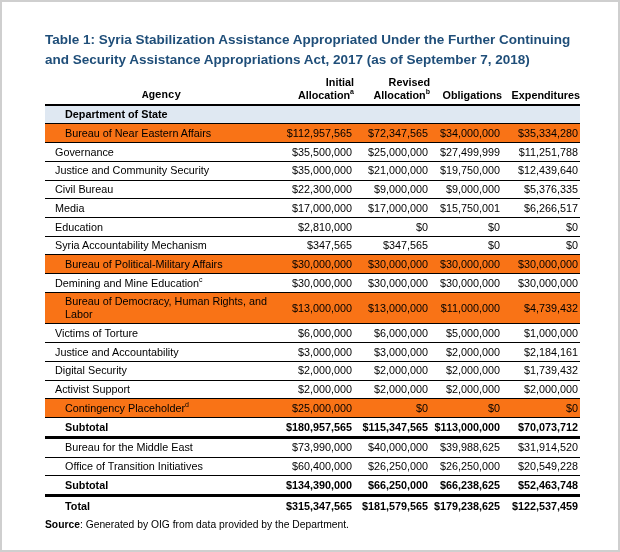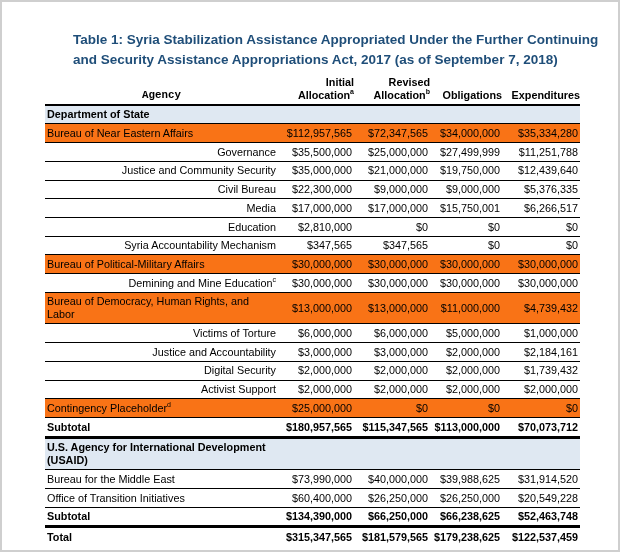--- a/index.html
+++ b/index.html
@@ -13,21 +13,20 @@
     overflow: hidden;
   }
   .content { padding: 28px 42px 0 43px; }
   .title {
     color: #1f4e79;
     font-weight: bold;
     font-size: 13.5px;
     line-height: 1.45;
     width: 535px;
     margin-bottom: 7px;
-    margin-left: 28px;
   }
   table.data {
     border-collapse: collapse;
     table-layout: fixed;
     width: 535px;
     font-size: 10.8px;
     line-height: 1.18;
   }
   col.c-agency { width: 233px; }
   col.c-initial { width: 76px; }
@@ -41,25 +40,25 @@
     border-bottom: 2.5px solid #000;
     white-space: nowrap;
   }
   th.left { text-align: center; font-family: Liberation Mono, monospace; }
   th.num, td.num { text-align: right; }
   td {
     padding: 2.5px 2px 2.5px 2px;
     border-bottom: 1px solid #000;
     vertical-align: middle;
   }
-  td.label { padding-left: 2px; }
+  td.label { padding-left: 20px; }
   sup { font-size: 7px; line-height: 0; }
   tr.row-section td { background: #dfe8f2; font-weight: bold; }
   tr.row-bureau td { background: #f97316; border-bottom: 1.5px solid #000; border-top: 1.5px solid #000; }
-  tr.row-program td.label { padding-left: 10px; text-align: right; }
+  tr.row-program td.label { padding-left: 10px; }
   tr.row-subtotal td { font-weight: bold; border-top: 1.5px solid #000; border-bottom: 3px solid #000; }
   tr.row-total td { font-weight: bold; border-bottom: none; }
   .source {
     width: 535px;
     font-size: 10.3px;
     margin-top: 4px;
     color: #000;
   }
   .source b { font-weight: bold; }
 </style>
@@ -201,27 +200,20 @@
             <td class="num">$0</td>
             <td class="num">$0</td>
           </tr>
           <tr class="row-subtotal">
             <td class="label">Subtotal</td>
             <td class="num">$180,957,565</td>
             <td class="num">$115,347,565</td>
             <td class="num">$113,000,000</td>
             <td class="num">$70,073,712</td>
           </tr>
-          <tr class="row-section">
-            <td class="label">U.S. Agency for International Development (USAID)</td>
-            <td class="num"></td>
-            <td class="num"></td>
-            <td class="num"></td>
-            <td class="num"></td>
-          </tr>
           <tr class="row-flush">
             <td class="label">Bureau for the Middle East</td>
             <td class="num">$73,990,000</td>
             <td class="num">$40,000,000</td>
             <td class="num">$39,988,625</td>
             <td class="num">$31,914,520</td>
           </tr>
           <tr class="row-flush">
             <td class="label">Office of Transition Initiatives</td>
             <td class="num">$60,400,000</td>

